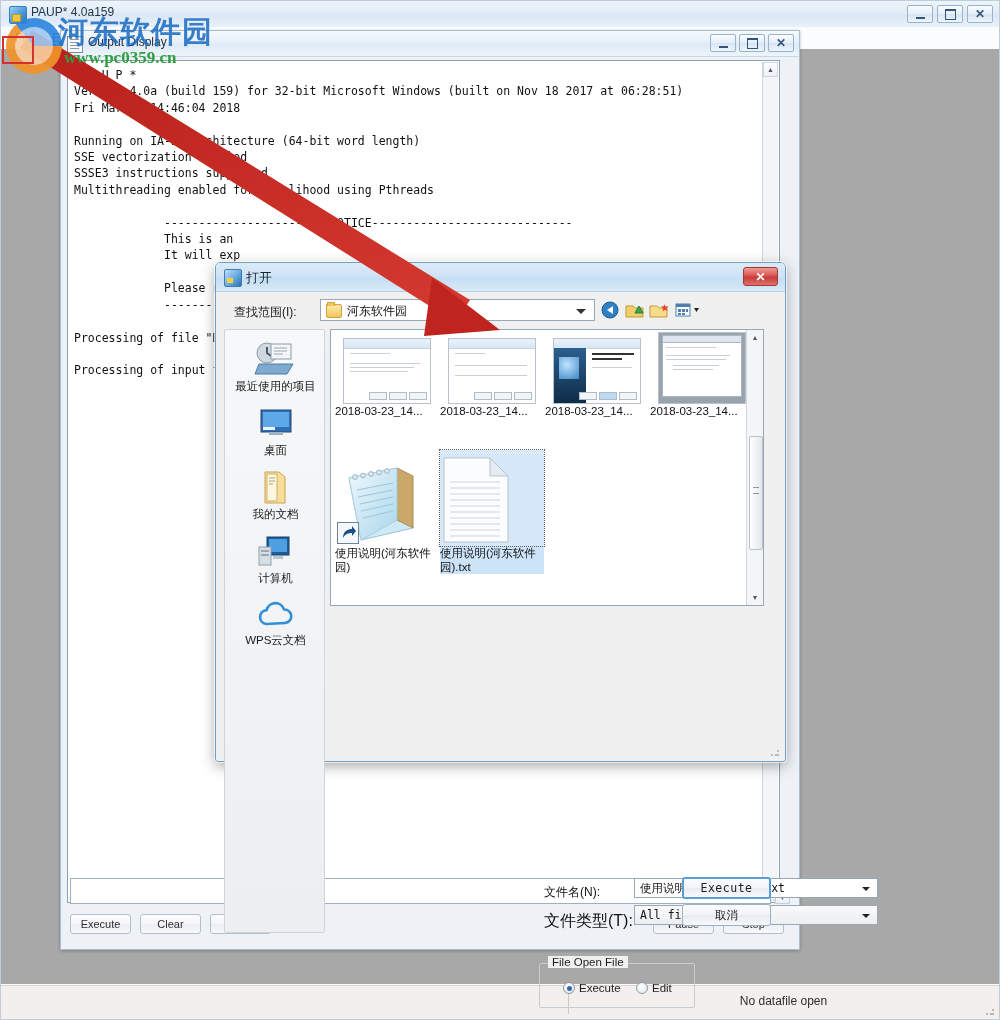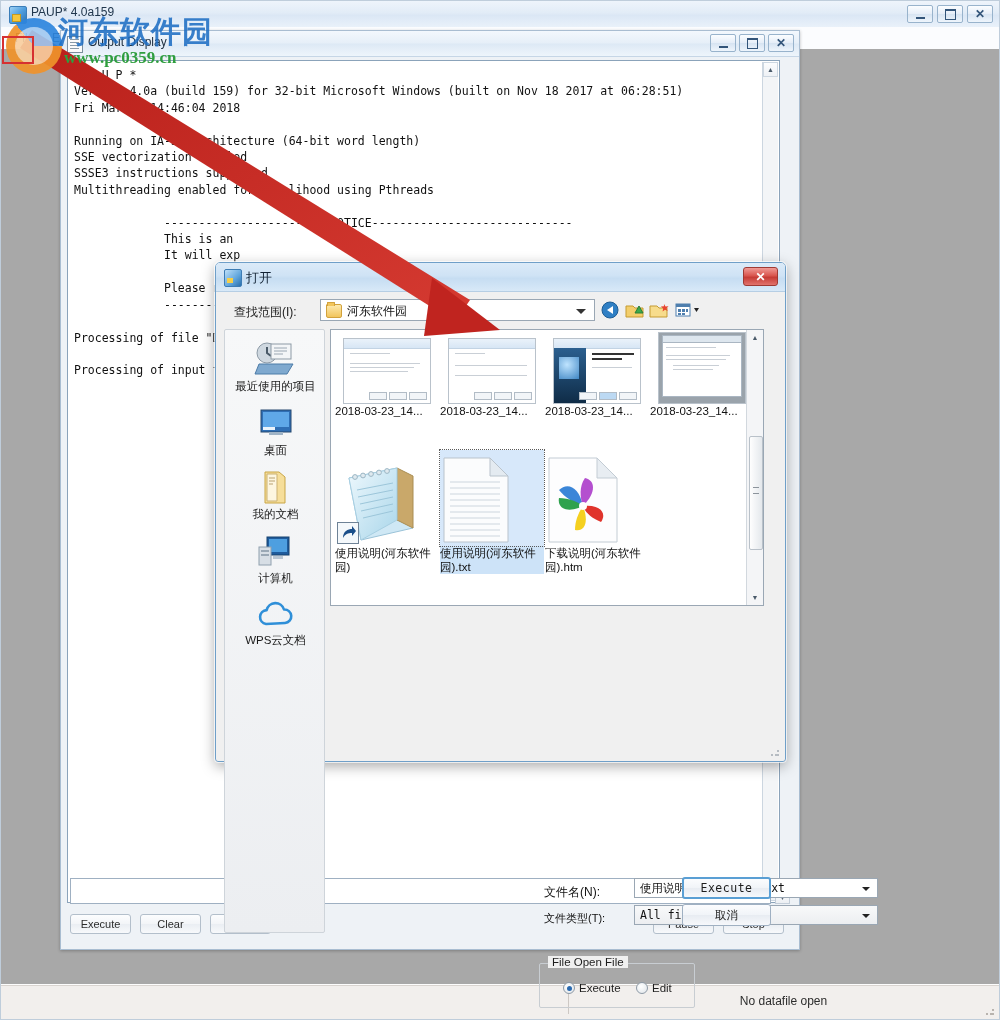--- a/index.html
+++ b/index.html
@@ -242,21 +242,21 @@
   .shot{
     width:86px;height:64px;margin:0 auto;background:#fff;
     border:1px solid #b9c2cb;position:relative;overflow:hidden;
   }
   .shot .bar{position:absolute;left:0;right:0;top:0;height:9px;background:linear-gradient(180deg,#eaf2fa,#d7e6f5);border-bottom:1px solid #c2d3e4;}
   .shot .line{position:absolute;height:1px;background:#c9cfd6;}
   .shot .btnrow{position:absolute;right:3px;bottom:3px;display:flex;gap:2px;}
   .shot .minibtn{width:16px;height:6px;border:1px solid #b2bcc6;background:#f2f5f8;}
 
   .fname-label{position:absolute;left:328px;top:621px;font-size:12px;color:#111;}
-  .ftype-label{position:absolute;left:328px;top:648px;font-size:11px;color:#111;}
+  .ftype-label{position:absolute;left:328px;top:648px;font-size:16px;color:#111;}
   .fname-box{
     position:absolute;left:418px;top:615px;width:244px;height:20px;
     background:#fff;border:1px solid #9aa7b4;box-sizing:border-box;
   }
   .ftype-box{
     position:absolute;left:418px;top:642px;width:244px;height:20px;
     background:linear-gradient(180deg,#f8f9fa,#eceef1);border:1px solid #9aa7b4;box-sizing:border-box;
   }
   .cbtxt{position:absolute;left:5px;top:2px;font-size:11.5px;color:#111;font-family:"DejaVu Sans Mono","Liberation Mono",monospace;}
   .cbarrow{position:absolute;right:7px;top:8px;width:0;height:0;border-left:4px solid transparent;border-right:4px solid transparent;border-top:4px solid #222;}
@@ -640,37 +640,20 @@
             <path d="M4 2 H50 L68 20 V86 H4 Z" fill="#fbfcfd" stroke="#b9c3cc"></path>
             <path d="M50 2 L68 20 H50 Z" fill="#e4ebf1" stroke="#b9c3cc"></path>
             <g stroke="#cdd6de">
                 <path d="M10 26h50M10 32h50M10 38h50M10 44h50M10 50h50M10 56h50M10 62h50M10 68h50M10 74h50M10 80h50"></path>
               </g>
           </svg>
         </div>
         <div class="lbl">使用说明(河东软件园).txt</div>
       </div>
 
-      <div class="file-item" style="left:214px;top:120px">
-        <div class="thumb-box" style="height:96px">
-          <svg width="76" height="88" viewBox="0 0 76 88" style="margin-top:6px">
-            <path d="M4 2 H52 L72 22 V86 H4 Z" fill="#fdfdfe" stroke="#c3ccd4"></path>
-            <path d="M52 2 L72 22 H52 Z" fill="#e8edf2" stroke="#c3ccd4"></path>
-            <g transform="translate(38,50)">
-              <path d="M0 0 C-4 -20 -16 -24 -24 -16 C-18 -8 -8 -3 0 0 Z" fill="#3b86d8"></path>
-              <path d="M0 0 C14 -14 12 -26 2 -28 C-4 -20 -3 -8 0 0 Z" fill="#b44fcf"></path>
-              <path d="M0 0 C18 -2 24 8 18 16 C8 12 2 6 0 0 Z" fill="#e0342c"></path>
-              <path d="M0 0 C6 16 2 26 -8 24 C-8 14 -4 6 0 0 Z" fill="#f5d020"></path>
-              <path d="M0 0 C-16 8 -26 2 -24 -8 C-14 -8 -5 -4 0 0 Z" fill="#2fa24e"></path>
-              <circle cx="0" cy="0" r="4" fill="#fff"></circle>
-            </g>
-          </svg>
-        </div>
-        <div class="lbl">下载说明(河东软件园).htm</div>
-      </div>
 
       <div class="fl-scroll">
         <div class="scroll-arrow" style="top:0;width:16px;border:none;background:transparent">▲</div>
         <div class="fl-thumb" style="top:106px;height:112px">
           <div style="position:absolute;left:3px;top:50px;width:6px;height:5px;border-top:1px solid #8c949c;border-bottom:1px solid #8c949c;"></div>
         </div>
         <div class="scroll-arrow" style="bottom:0;width:16px;border:none;background:transparent">▼</div>
       </div>
     </div>
 

